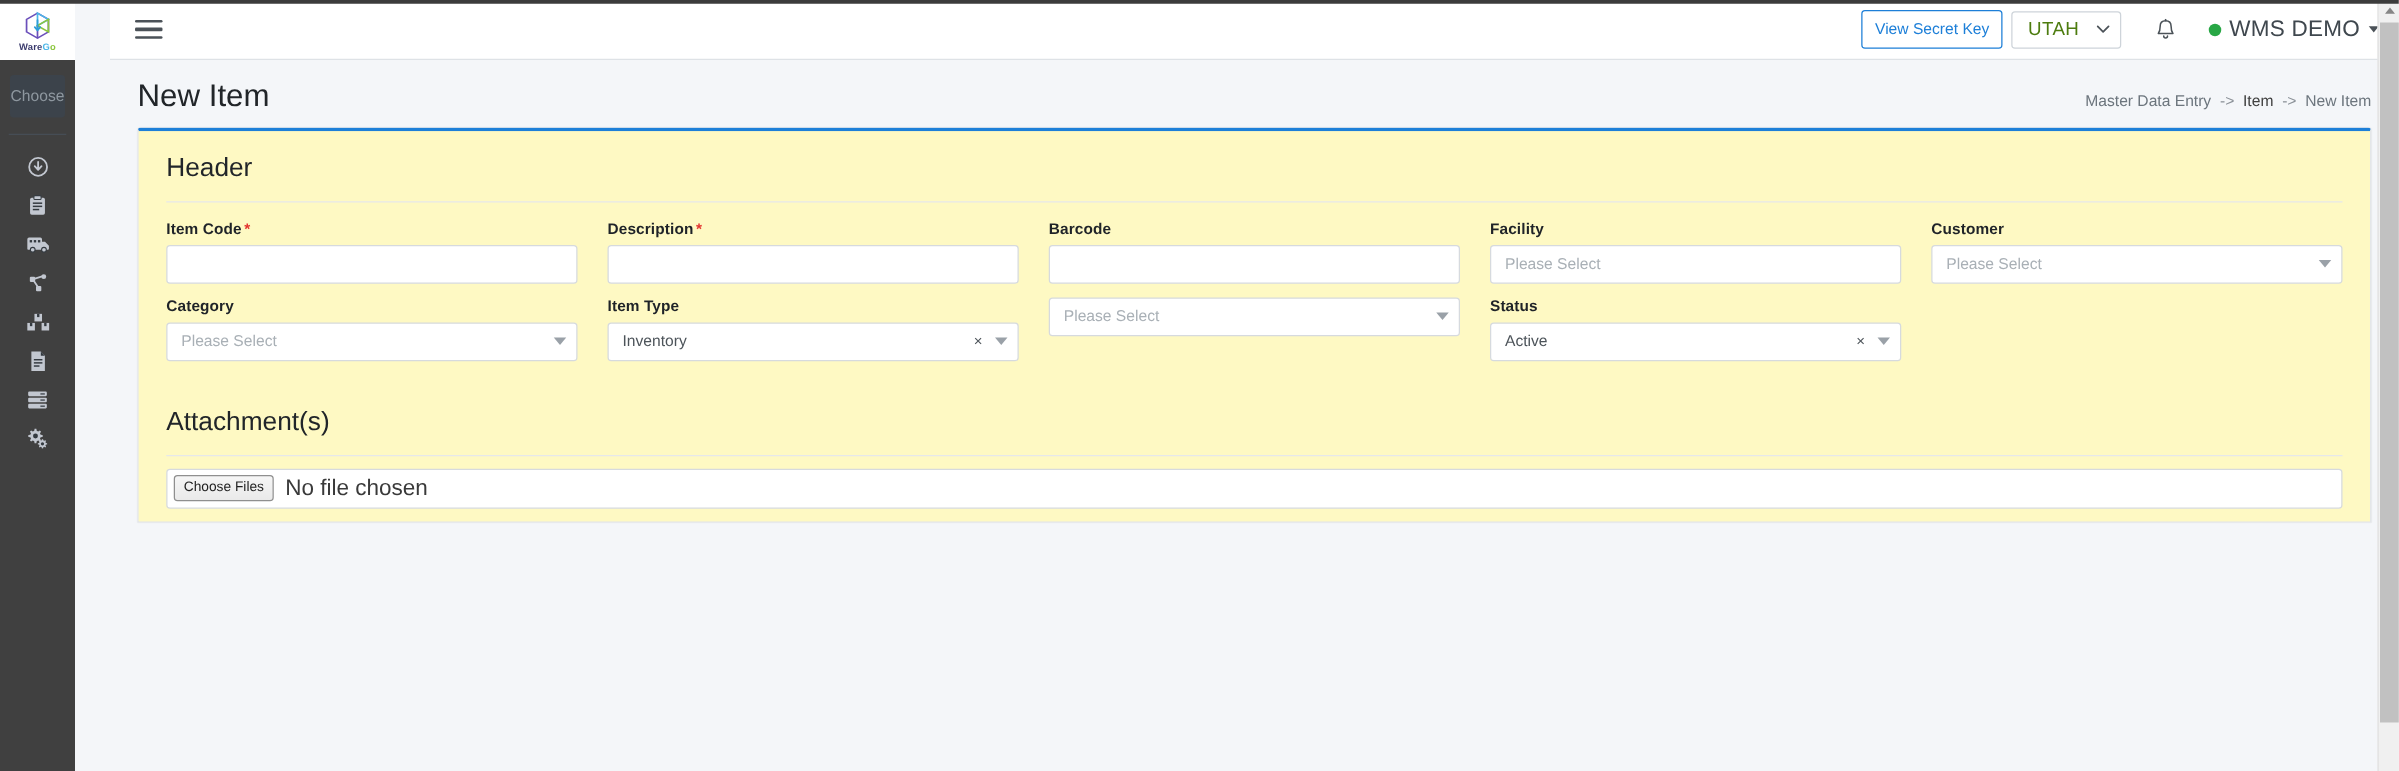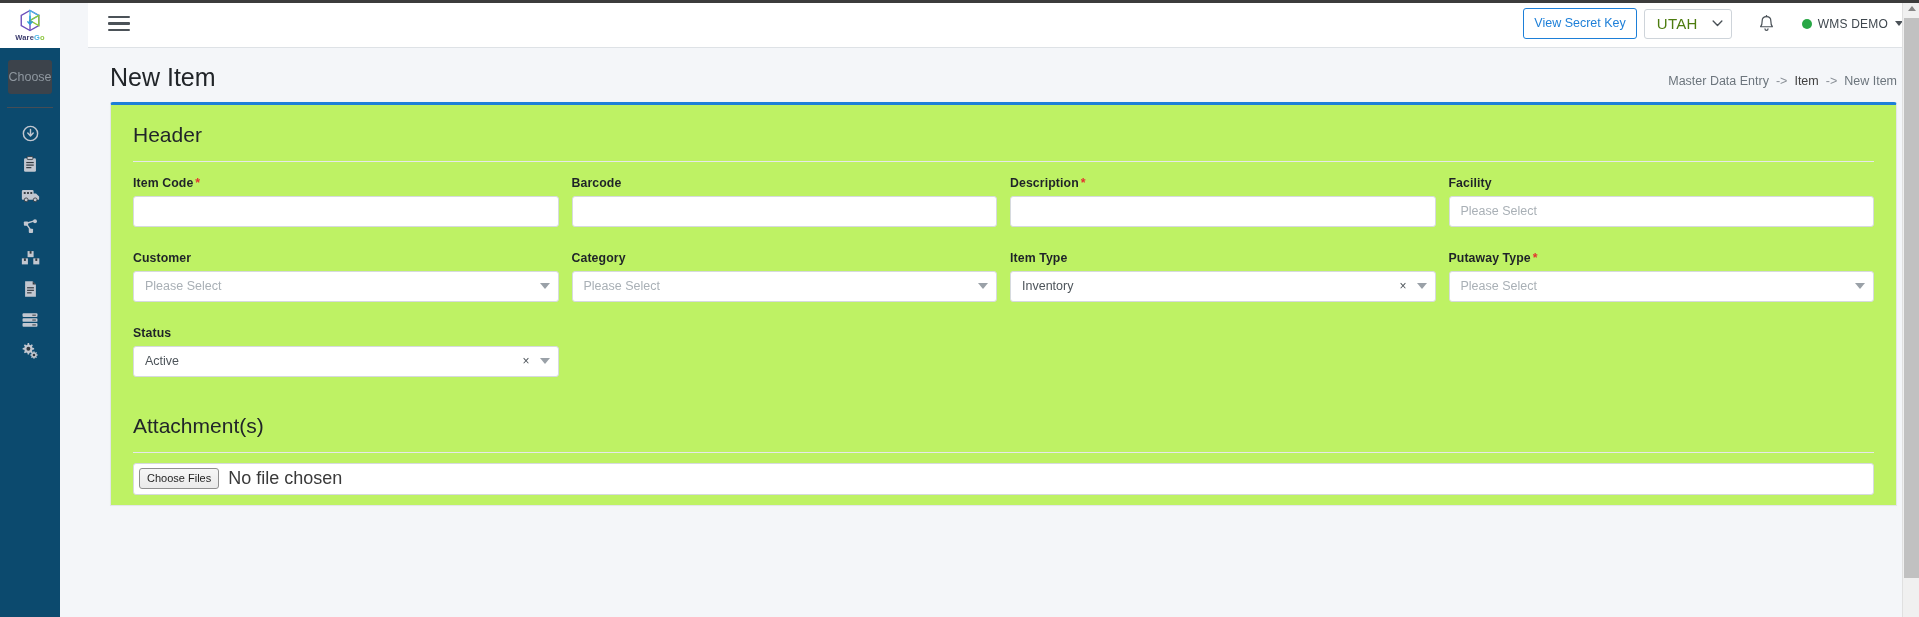--- a/index.html
+++ b/index.html
@@ -16,21 +16,21 @@
     position: absolute; top: 0; left: 0; width: 1919px; height: 3px;
     background: #3c3c3c; z-index: 60;
   }
 
   
   .app { display: flex; width: 1919px; height: 617px; }
 
   
   .sidebar {
     width: 60px; flex: 0 0 60px;
-    background: #0c4a6e;
+    background: #404040;
     display: flex; flex-direction: column; align-items: center;
   }
   .brand {
     width: 60px; height: 48px;
     background: #ffffff;
     display: flex; flex-direction: column;
     align-items: center; justify-content: center;
     padding-top: 2px;
   }
   .brand-logo { width: 26px; height: 25px; display:block; }
@@ -105,21 +105,21 @@
   .site-select .lbl { font-size: 15px; color: #4d7c0f; letter-spacing:.3px; }
   .chev { width: 11px; height: 7px; }
   .bell-wrap {
     margin-left: 22px; width: 26px; height: 26px;
     display:flex; align-items:center; justify-content:center; cursor:pointer;
   }
   .user-menu {
     margin-left: 22px; display: flex; align-items: center; gap: 6px; cursor: pointer;
   }
   .status-dot { width: 10px; height: 10px; border-radius: 50%; background: #28a745; }
-  .user-name { font-size: 12px; color: #3f474e; letter-spacing: .2px; }
+  .user-name { font-size: 18px; color: #3f474e; letter-spacing: .2px; }
   .caret-down {
     width: 0; height: 0;
     border-left: 4.5px solid transparent;
     border-right: 4.5px solid transparent;
     border-top: 5px solid #4b5258;
     margin-left: 1px;
   }
 
   
   .content { flex: 1; overflow: hidden; position: relative; }
@@ -131,40 +131,39 @@
   .breadcrumb {
     margin-left: auto; font-size: 12.5px; color: #6c757d;
     display: flex; align-items: center; gap: 7px; padding-bottom: 4px;
   }
   .crumb-link { color: #404040; cursor: pointer; }
   .crumb-sep { color: #8a9097; }
   .crumb-static { color: #6c757d; }
 
   .card {
     margin: 0 22px;
-    background: #bef264;
+    background: #fef9c3;
     border: 1px solid #e3e6e9;
     border-top: 3px solid #1d7fd8;
     border-radius: 3px 3px 0 0;
     padding: 0 0 6px 0;
     box-shadow: 0 0 1px rgba(0,0,0,.06);
   }
   .section-title {
     font-size: 21px; font-weight: 400; color: #212529;
     padding: 18px 22px 14px 22px;
   }
   .section-rule { height: 1px; background: #e6e8ea; margin: 0 22px; }
 
   .form-grid {
     display: grid;
-    grid-template-columns: 1fr 1fr 1fr 1fr;
+    grid-template-columns: 1fr 1fr 1fr 1fr 1fr;
     column-gap: 24px;
     row-gap: 0;
     padding: 14px 22px 8px 22px;
-    gap: 13px;
   }
   .field { padding-bottom: 11px; }
   .field-label {
     font-size: 12.3px; font-weight: bold; color: #1f2328;
     display: block; margin-bottom: 6px; letter-spacing: .1px;
   }
   .req { color: #e3342f; font-weight: bold; margin-left: 2px; }
 
   .text-input {
     width: 100%; height: 31px;
@@ -409,22 +408,22 @@
         </div>
       </div>
 
       <div class="card">
 
         <div class="section-title">Header</div>
         <div class="section-rule"></div>
 
         <div class="form-grid" id="header-grid">
             <div class="field"><label class="field-label"><span>Item Code</span><span class="req">*</span></label><input class="text-input" type="text" placeholder="" style=""></div>
+            <div class="field"><label class="field-label"><span>Description</span><span class="req">*</span></label><input class="text-input" type="text" placeholder="" style=""></div>
             <div class="field"><label class="field-label"><span>Barcode</span></label><input class="text-input" type="text" placeholder="" style=""></div>
-            <div class="field"><label class="field-label"><span>Description</span><span class="req">*</span></label><input class="text-input" type="text" placeholder="" style=""></div>
             <div class="field">
               <label class="field-label"><span>Facility</span></label>
               <div class="select-ctl no-arrow">
                 <span class="select-value placeholder">Please Select</span>
               </div>
             </div>
             <div class="field">
               <label class="field-label"><span>Customer</span></label>
               <div class="select-ctl">
                 <span class="select-value placeholder">Please Select</span>
@@ -446,21 +445,20 @@
               <label class="field-label"><span>Item Type</span></label>
               <div class="select-ctl">
                 <span class="select-value">Inventory</span>
                 <span class="select-tools">
                   <span class="clear-x">×</span>
                   <span class="tri-down"></span>
                 </span>
               </div>
             </div>
             <div class="field">
-              <label class="field-label"><span>Putaway Type</span><span class="req">*</span></label>
               <div class="select-ctl">
                 <span class="select-value placeholder">Please Select</span>
                 <span class="select-tools">
                   <span class="tri-down"></span>
                 </span>
               </div>
             </div>
             <div class="field">
               <label class="field-label"><span>Status</span></label>
               <div class="select-ctl">

